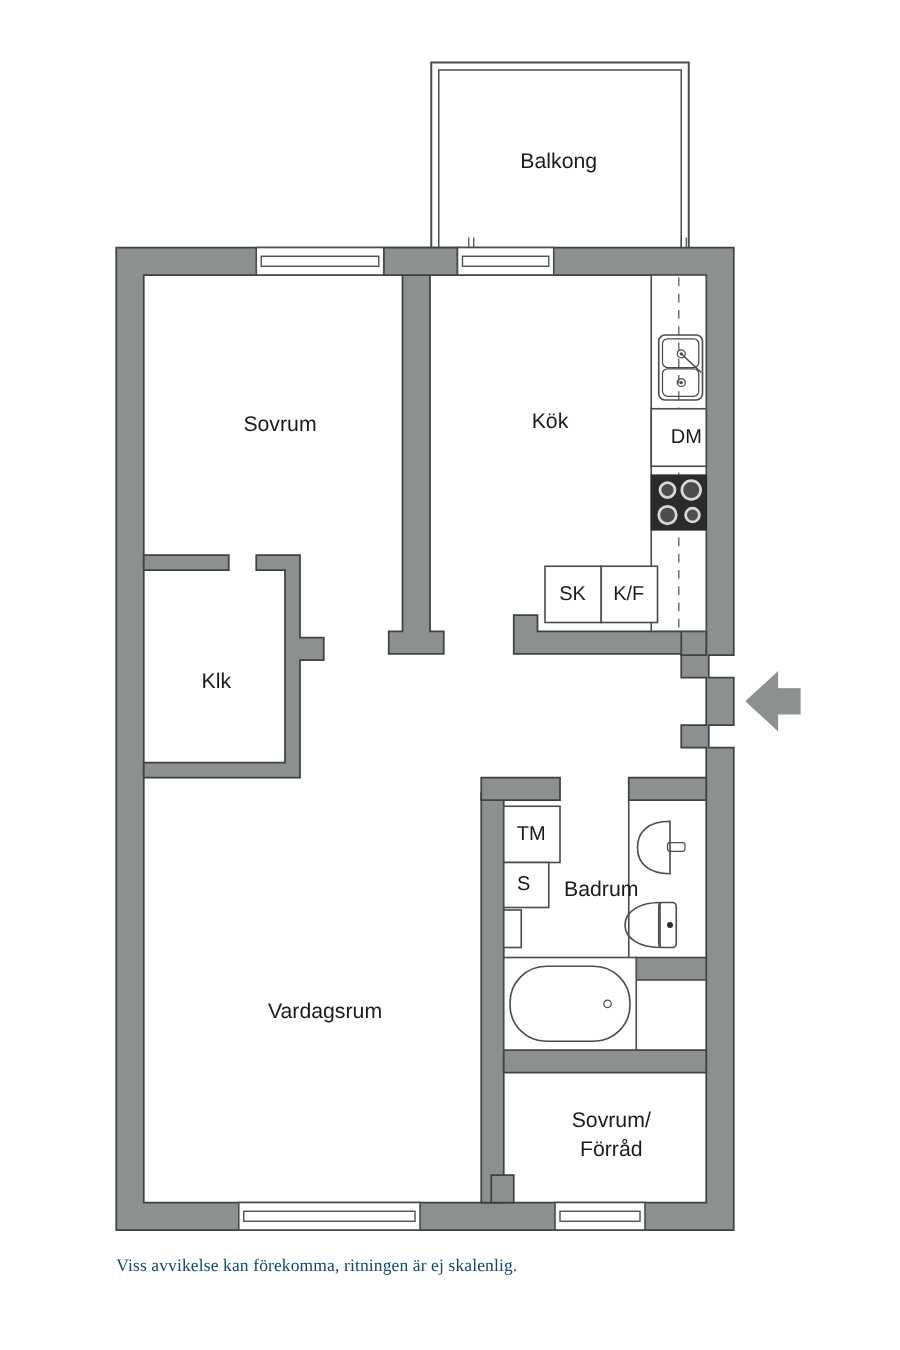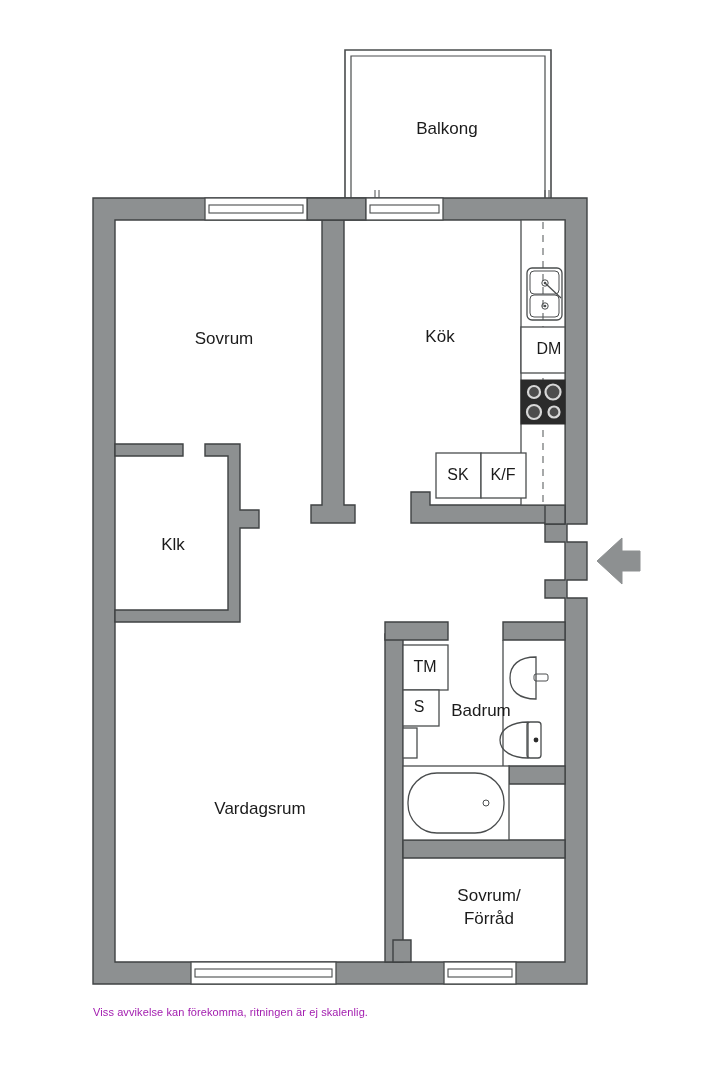--- a/index.html
+++ b/index.html
@@ -103,23 +103,23 @@
     font-family: "Liberation Sans", sans-serif;
     font-size: 16px;
     fill: #1b1b1b;
     text-anchor: middle;
     dominant-baseline: middle;
   }
   .caption-text {
     position: absolute;
     left: 93px;
     top: 1006px;
-    font-family: Liberation Sans, sans-serif;
-    font-size: 11px;
-    color: #a21caf;
+    font-family: Liberation Serif, serif;
+    font-size: 14px;
+    color: #0c4a6e;
     letter-spacing: 0.1px;
     white-space: nowrap;
   }
 </style>
 </head>
 <body>
 
 <div id="plan-root">
 
   <svg id="floorplan-svg" viewBox="0 0 720 1080">

